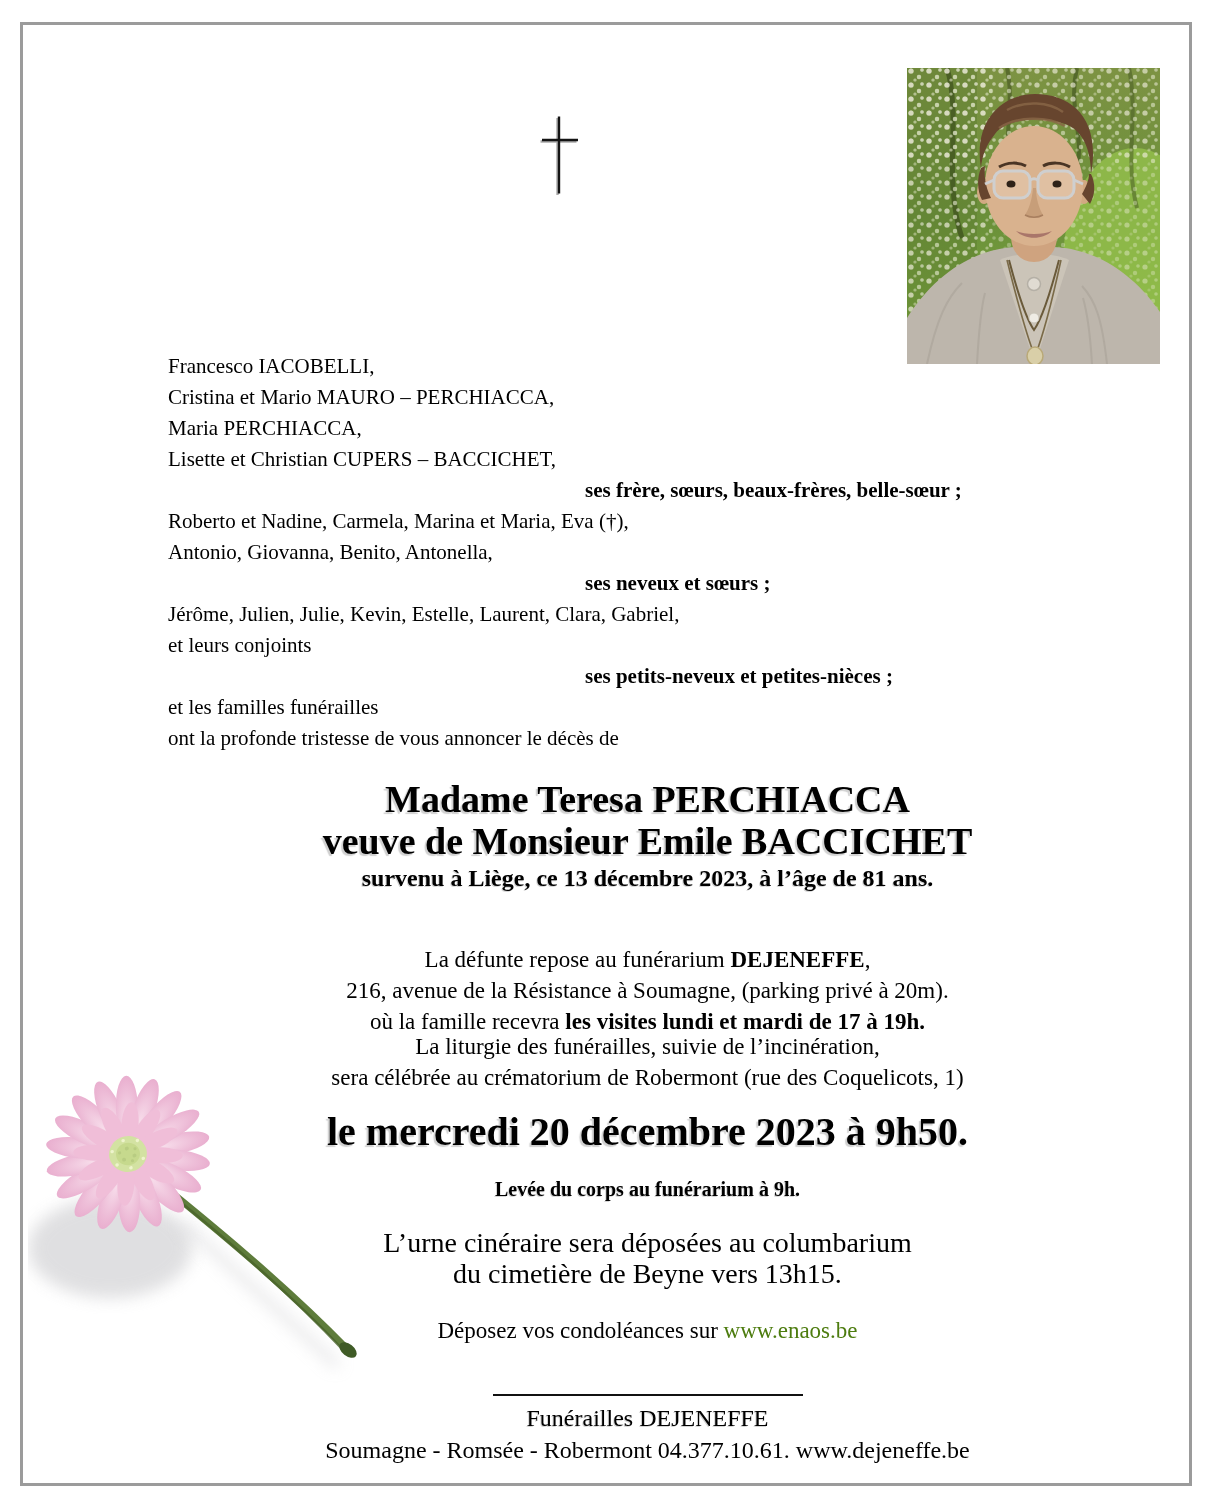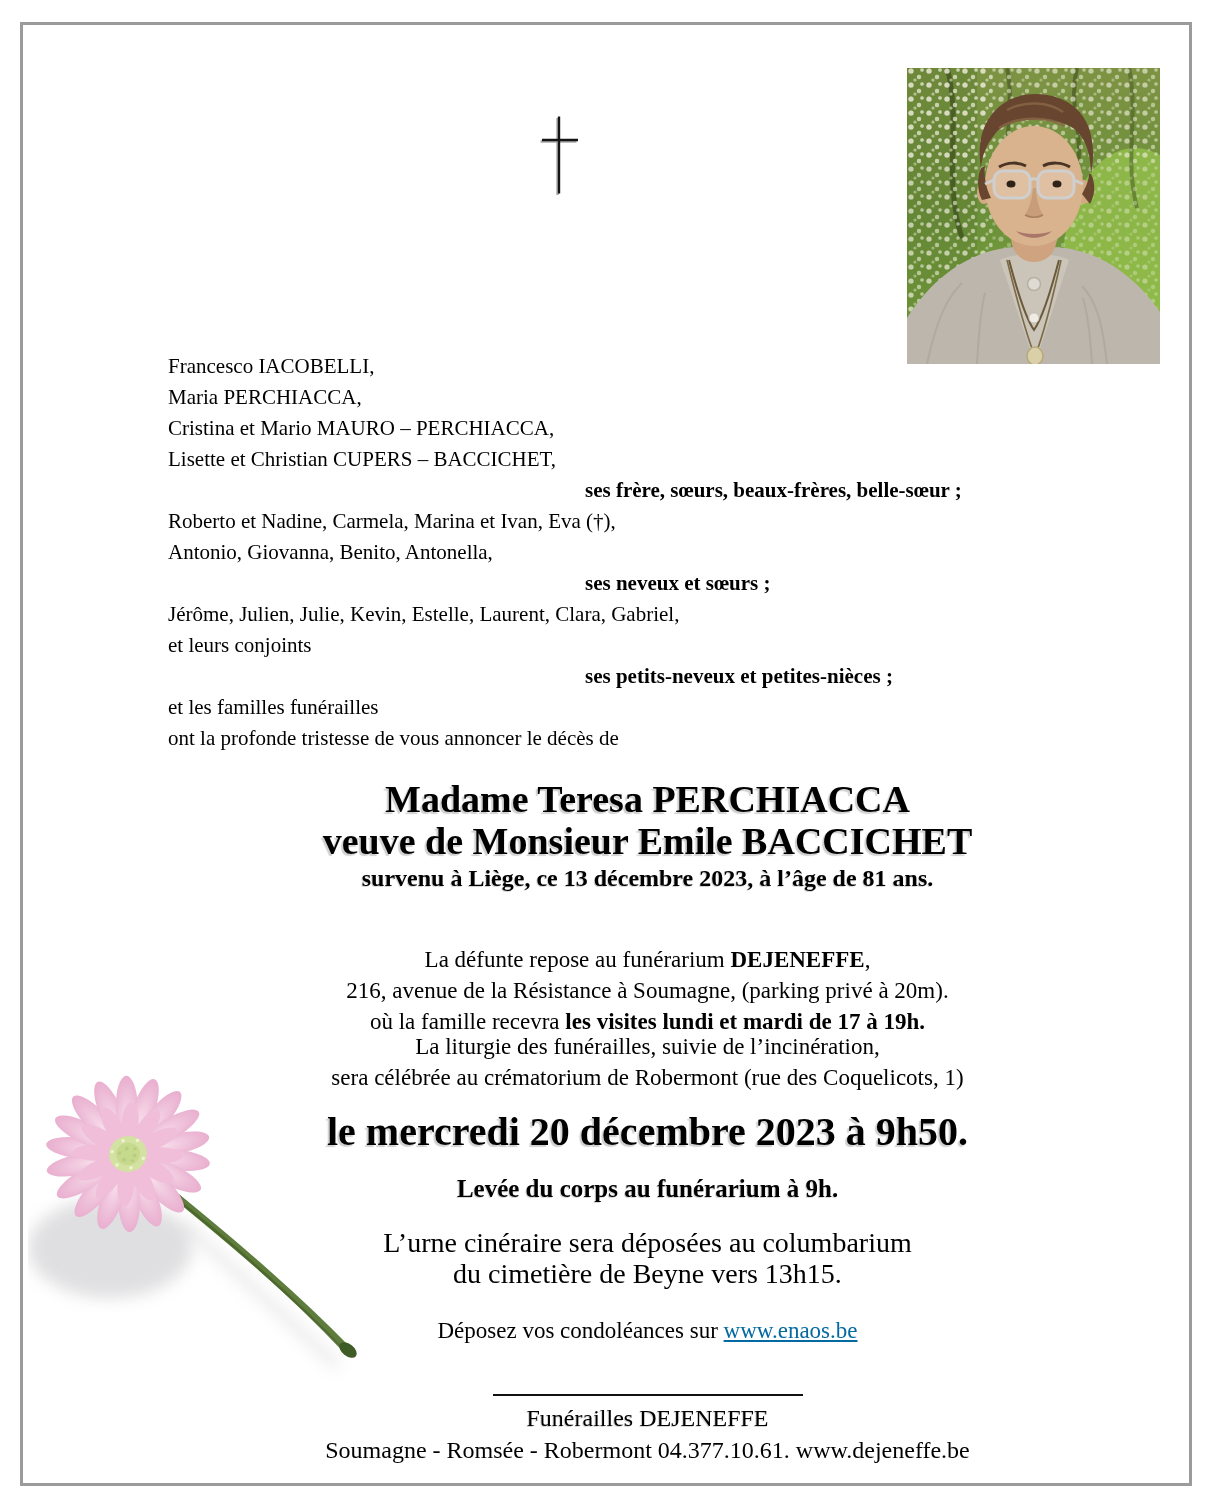--- a/index.html
+++ b/index.html
@@ -20,27 +20,27 @@
   
   .names{position:absolute;left:168px;top:351px;width:959px;font-size:21px;line-height:31px;}
   .names .relation{padding-left:417px;font-weight:bold;}
   .cblock{position:absolute;left:168px;width:959px;text-align:center;}
   .title-block{top:778px;}
   .title-line{font-size:38px;font-weight:bold;line-height:42px;text-shadow:-2px 2px 1px rgba(150,150,150,0.45);}
   .title-sub{font-size:24px;font-weight:bold;line-height:32px;text-shadow:-1px 1px 0 rgba(150,150,150,0.4);}
   .repose-block{top:944px;font-size:23px;line-height:31px;}
   .liturgy-block{top:1031px;font-size:23px;line-height:31px;}
   .date-line{top:1107px;font-size:40px;font-weight:bold;line-height:50px;text-shadow:-2px 2px 1px rgba(150,150,150,0.45);}
-  .levee-line{top:1171px;font-size:25px;font-weight:bold;line-height:36px;text-shadow:-1px 1px 0 rgba(150,150,150,0.4);}
+  .levee-line{top:1171px;font-size:20px;font-weight:bold;line-height:36px;text-shadow:-1px 1px 0 rgba(150,150,150,0.4);}
   .urn-block{top:1227px;font-size:28px;line-height:31px;}
   .condolence-line{top:1315px;font-size:23px;line-height:31px;}
   .footer-block{top:1394px;font-size:24px;line-height:32px;}
   .footer-divider{width:310px;height:0;border-top:2px solid #111;margin:0 auto 6px auto;}
   .footer-home{font-weight:normal;text-shadow:-1px 1px 0 rgba(150,150,150,0.4);}
-  .link{color:#0369a1;text-decoration:underline;cursor:pointer;text-align:right;}
+  .link{color:#4d7c0f;cursor:pointer;text-align:right;}
   b{font-weight:bold;}
 </style>
 </head>
 <body>
 
 <div class="frame"></div>
 
 <svg class="cross" viewBox="0 0 42 90" aria-hidden="true">
   <line x1="19.5" y1="8" x2="19.5" y2="85" stroke="#aaaaaa" stroke-width="2.4"></line>
   <line x1="2.5" y1="31.5" x2="38.5" y2="31.5" stroke="#aaaaaa" stroke-width="2.4"></line>
@@ -115,25 +115,25 @@
 
     <path d="M102,192 C112,230 120,252 127,262 C134,252 142,230 152,192" stroke="#6a5a3a" stroke-width="2" fill="none"></path>
     <path d="M100,192 C112,240 120,270 128,288 C136,268 144,238 154,192" stroke="#7a6a48" stroke-width="1.6" fill="none"></path>
     <circle cx="127" cy="250" r="5" fill="#efece4" stroke="#c9c4b8" stroke-width="1"></circle>
     <ellipse cx="128" cy="288" rx="8" ry="9" fill="#d9cfa8" stroke="#b9a978" stroke-width="1.5"></ellipse>
   </g>
 </svg>
 
 <div class="names">
   <div class="fline name">Francesco IACOBELLI,</div>
+  <div class="fline name">Cristina et Mario MAURO – PERCHIACCA,</div>
   <div class="fline name">Maria PERCHIACCA,</div>
-  <div class="fline name">Cristina et Mario MAURO – PERCHIACCA,</div>
   <div class="fline name">Lisette et Christian CUPERS – BACCICHET,</div>
   <div class="fline relation">ses frère, sœurs, beaux-frères, belle-sœur ;</div>
-  <div class="fline name">Roberto et Nadine, Carmela, Marina et Ivan, Eva (†),</div>
+  <div class="fline name">Roberto et Nadine, Carmela, Marina et Maria, Eva (†),</div>
   <div class="fline name">Antonio, Giovanna, Benito, Antonella,</div>
   <div class="fline relation">ses neveux et sœurs ;</div>
   <div class="fline name">Jérôme, Julien, Julie, Kevin, Estelle, Laurent, Clara, Gabriel,</div>
   <div class="fline name">et leurs conjoints</div>
   <div class="fline relation">ses petits-neveux et petites-nièces ;</div>
   <div class="fline name">et les familles funérailles</div>
   <div class="fline name">ont la profonde tristesse de vous annoncer le décès de</div>
 </div>
 
 <div class="cblock title-block">

